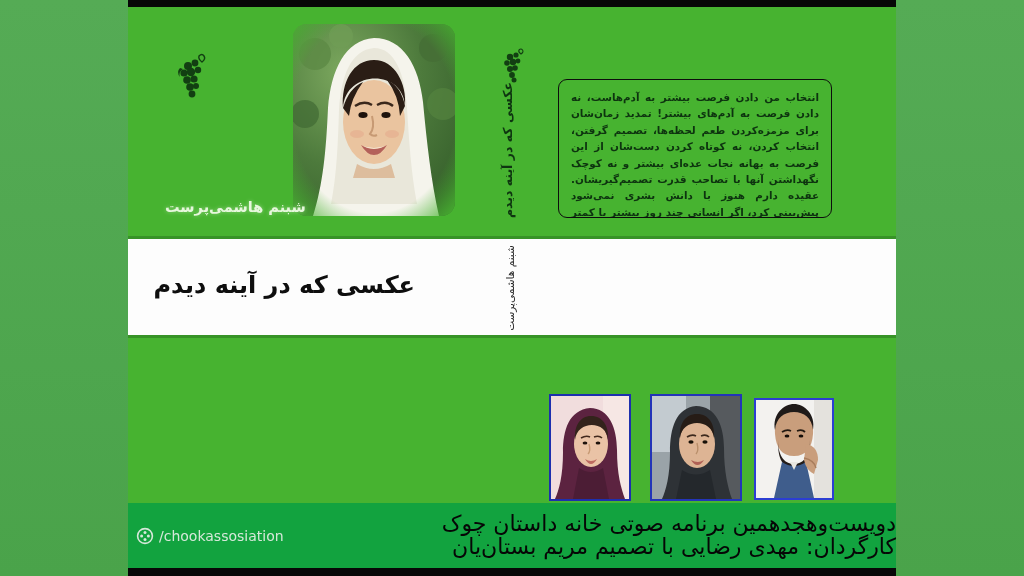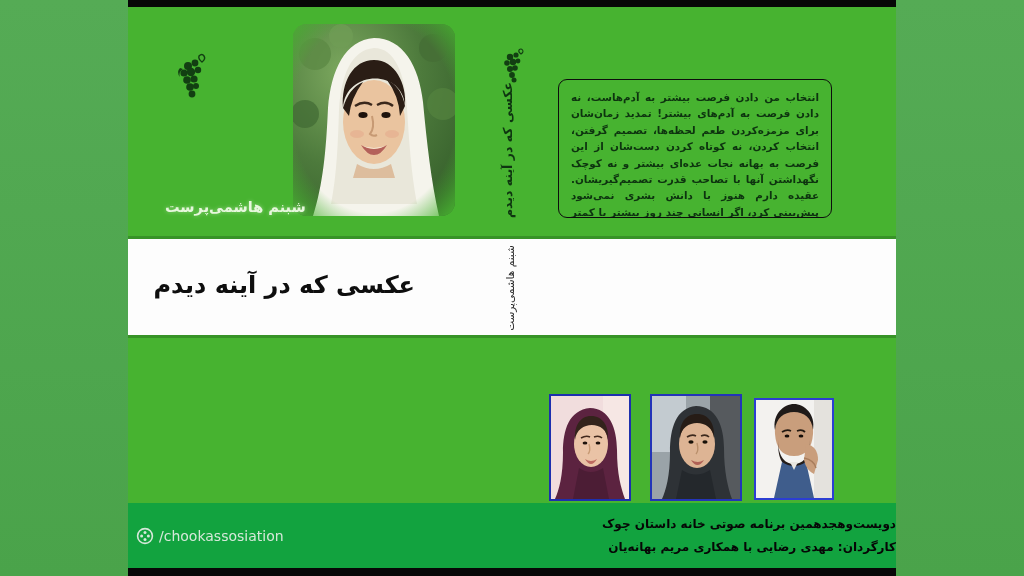--- a/index.html
+++ b/index.html
@@ -64,21 +64,21 @@
     direction:rtl; text-align:center; white-space:nowrap;
     font-size:24px; font-weight:bold; color:#0e0e0e;
   }
   
   .photo{ position:absolute; display:block; }
   .photo svg{ display:block; }
   .photo.a{ left:421px; top:56px; width:82px; height:107px; border:2px solid #1d2fae; }
   .photo.b{ left:522px; top:56px; width:92px; height:107px; border:2px solid #2334b8; }
   .photo.c{ left:626px; top:60px; width:80px; height:102px; border:2px solid #2c3ed2; }
   
-  .footer-line{ direction:rtl; font-weight:bold; color:#060606; font-size:12px; line-height:18px; white-space:nowrap; }
+  .footer-line{ direction:rtl; font-weight:normal; color:#060606; font-size:22px; line-height:18px; white-space:nowrap; }
   .handle{
     position:absolute; left:8px; top:50%; transform:translateY(-50%);
     display:flex; align-items:center; gap:5px;
     color:#d6e8da; font-size:14px;
   }
   .handle svg{ display:block; }
 </style>
 </head>
 <body>
 
@@ -233,18 +233,18 @@
         <svg width="18" height="18" viewBox="0 0 18 18">
           <circle cx="9" cy="9" r="7.4" fill="none" stroke="#d6e8da" stroke-width="1.6"></circle>
           <circle cx="9" cy="5.6" r="1.5" fill="#d6e8da"></circle>
           <circle cx="9" cy="12.4" r="1.5" fill="#d6e8da"></circle>
           <circle cx="5.6" cy="9" r="1.5" fill="#d6e8da"></circle>
           <circle cx="12.4" cy="9" r="1.5" fill="#d6e8da"></circle>
         </svg>
         <span>/chookassosiation</span>
       </div>
       <div class="footer-line">دویست‌وهجدهمین برنامه صوتی خانه داستان چوک</div>
-      <div class="footer-line">کارگردان: مهدی رضایی با همکاری مریم بهانه‌یان</div>
+      <div class="footer-line">کارگردان: مهدی رضایی با تصمیم مریم بستان‌یان</div>
     </div>
 
     <div class="strip-bottom"></div>
   </div>
 </div>
 
 </body></html>

